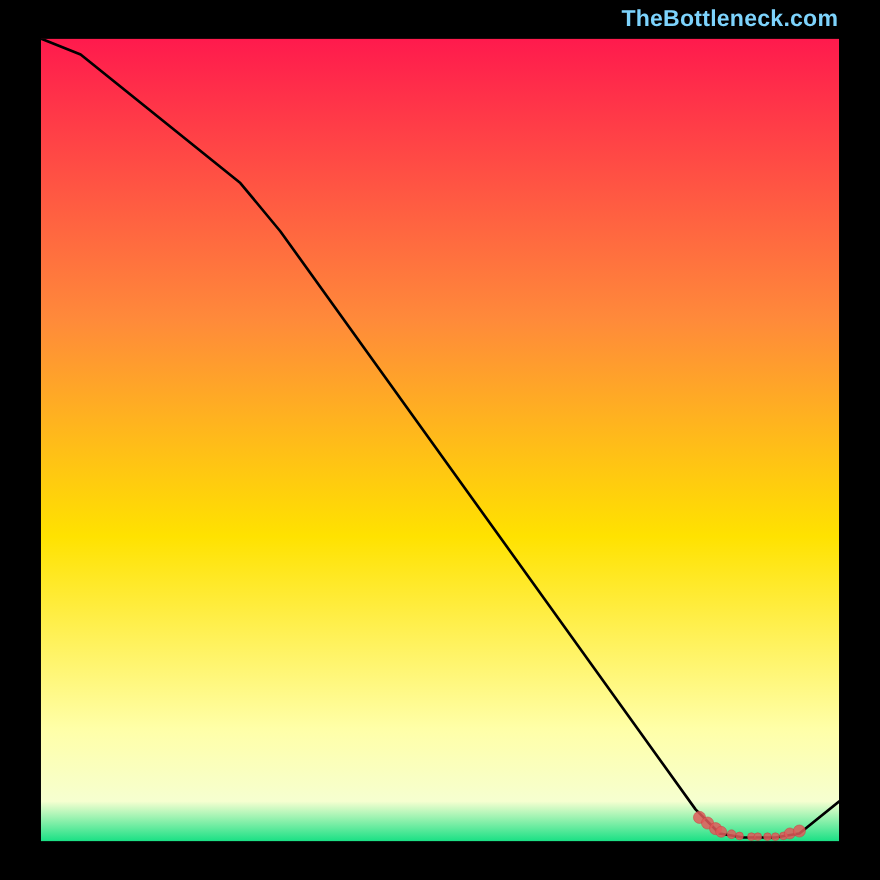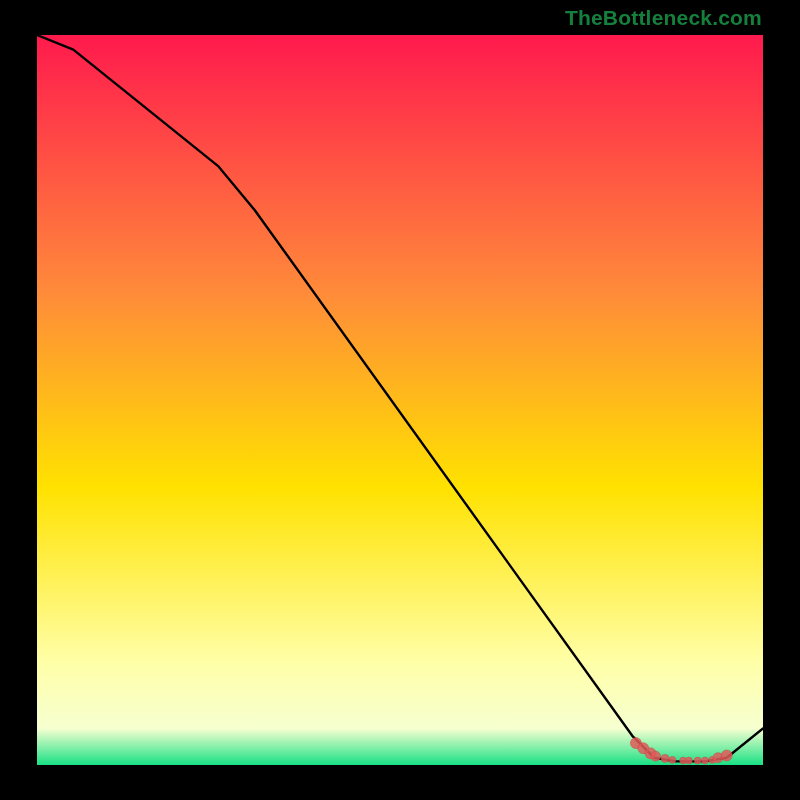--- a/index.html
+++ b/index.html
@@ -26,21 +26,21 @@
     overflow: hidden;
   }
   .gradient {
     position: absolute;
     inset: 0;
   }
   .watermark {
     position: absolute;
     top: 6px;
     right: 38px;
-    color: #15803d;
+    color: #7dd3fc;
     font-size: 21px;
     font-weight: 600;
     letter-spacing: 0.2px;
   }
   svg { display: block; }
 </style>
 </head>
 <body>
 
 <div class="frame">

